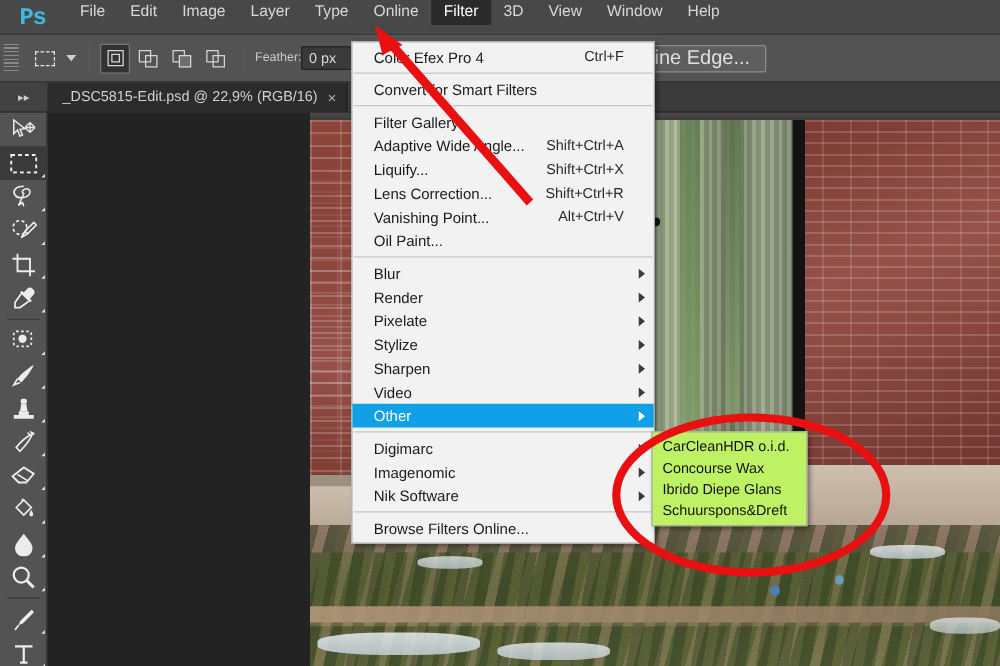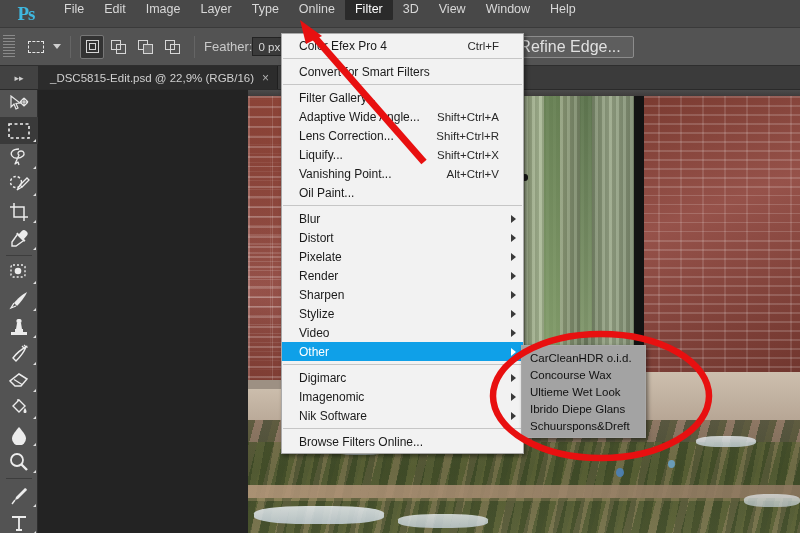--- a/index.html
+++ b/index.html
@@ -20,21 +20,21 @@
     position: absolute; top: 0; left: 0;
     width: 800px; height: 28px;
     background: #484848;
     display: flex; align-items: center;
     border-bottom: 1px solid #3a3a3a;
   }
   .ps-logo {
     width: 40px; height: 19px;
     display: flex; align-items: center; justify-content: center;
     color: #3fb8e0;
-    font-family: Liberation Serif, serif;
+    font-family: Liberation Mono, monospace;
     font-weight: bold; font-size: 19px;
     letter-spacing: -1px;
     margin-left: 6px;
   }
   .menubar-items { display: flex; align-items: flex-start; height: 32px; margin-left: 8px; }
   .menu-item {
     color: #d8d8d8;
     font-size: 12.5px;
     padding: 5px 10px;
     height: 22px;
@@ -88,21 +88,21 @@
   .sq-a::after { content:''; position:absolute; left:2px; top:2px;
                  width:5px; height:5px; border:1.5px solid #d6d6d6; }
   .sq-dbl { position: relative; width: 16px; height: 14px; }
   .sq-dbl i {
     position: absolute; width: 10px; height: 10px;
     border: 1.5px solid #d6d6d6; display:block;
   }
   .sq-dbl i.a { left: 0; top: 0; }
   .sq-dbl i.b { left: 5px; top: 4px; }
   .sq-dbl.overlap i.b { background: #6d6d6d; }
-  .opt-label { color: #c9c9c9; font-size: 13px; margin-right: 0; }
+  .opt-label { color: #c9c9c9; font-size: 10px; margin-right: 0; }
   .opt-input {
     background: #3a3a3a; border: 1px solid #232323;
     color: #d8d8d8; font-size: 11.5px;
     height: 19px; width: 68px;
     padding: 0 5px; line-height: 17px;
     font-family: "Liberation Sans", sans-serif;
   }
   .chk {
     width: 13px; height: 13px; background: #545454;
     border: 1px solid #2c2c2c; margin-left: 8px;
@@ -266,21 +266,21 @@
     border-bottom: 4px solid transparent;
     border-left: 5px solid #3a3a3a;
   }
   .mrow.hl .arrow { border-left-color: #ffffff; }
   .msep { height: 1px; background: #c6c6c6; margin: 3px 1px; }
 
   
   .submenu {
     position: absolute; left: 521px; top: 345px;
     width: 125px;
-    background: #a3a3a3;
+    background: #bef264;
     border: 1px solid #a9a9a9;
     box-shadow: 2px 2px 4px rgba(0,0,0,0.45);
     padding: 3px 0;
     font-size: 11.5px;
     color: #111;
     z-index: 50;
   }
   .srow { height: 17px; padding: 0 6px 0 8px; display:flex; align-items:center;
           white-space: nowrap; }
   .ital { }
@@ -539,57 +539,53 @@
     </div>
     <div class="msep"></div>
     <div class="mrow">
       <span class="lbl">Filter Gallery...</span>
     </div>
     <div class="mrow">
       <span class="lbl">Adaptive Wide Angle...</span>
       <span class="shortcut">Shift+Ctrl+A</span>
     </div>
     <div class="mrow">
+      <span class="lbl">Liquify...</span>
+      <span class="shortcut">Shift+Ctrl+X</span>
+    </div>
+    <div class="mrow">
       <span class="lbl">Lens Correction...</span>
       <span class="shortcut">Shift+Ctrl+R</span>
     </div>
     <div class="mrow">
-      <span class="lbl">Liquify...</span>
-      <span class="shortcut">Shift+Ctrl+X</span>
-    </div>
-    <div class="mrow">
       <span class="lbl">Vanishing Point...</span>
       <span class="shortcut">Alt+Ctrl+V</span>
     </div>
     <div class="mrow">
       <span class="lbl">Oil Paint...</span>
     </div>
     <div class="msep"></div>
     <div class="mrow">
       <span class="lbl">Blur</span>
       <span class="arrow"></span>
     </div>
     <div class="mrow">
-      <span class="lbl">Distort</span>
+      <span class="lbl">Render</span>
       <span class="arrow"></span>
     </div>
     <div class="mrow">
       <span class="lbl">Pixelate</span>
       <span class="arrow"></span>
     </div>
     <div class="mrow">
-      <span class="lbl">Render</span>
+      <span class="lbl">Stylize</span>
       <span class="arrow"></span>
     </div>
     <div class="mrow">
       <span class="lbl">Sharpen</span>
-      <span class="arrow"></span>
-    </div>
-    <div class="mrow">
-      <span class="lbl">Stylize</span>
       <span class="arrow"></span>
     </div>
     <div class="mrow">
       <span class="lbl">Video</span>
       <span class="arrow"></span>
     </div>
     <div class="mrow hl">
       <span class="lbl">Other</span>
       <span class="arrow"></span>
     </div>
@@ -612,23 +608,20 @@
     </div>
   </div>
 
   <div class="submenu">
     <div class="srow">
       <span>CarClean </span>
       <span class="ital">HDR o.i.d.</span>
     </div>
     <div class="srow">
       <span>Concourse Wax</span>
-    </div>
-    <div class="srow">
-      <span>Ultieme Wet Look</span>
     </div>
     <div class="srow">
       <span>Ibrido Diepe Glans</span>
     </div>
     <div class="srow">
       <span>Schuurspons&amp;Dreft</span>
     </div>
   </div>
 
   <svg class="anno" viewBox="0 0 800 533" xmlns="http://www.w3.org/2000/svg">

